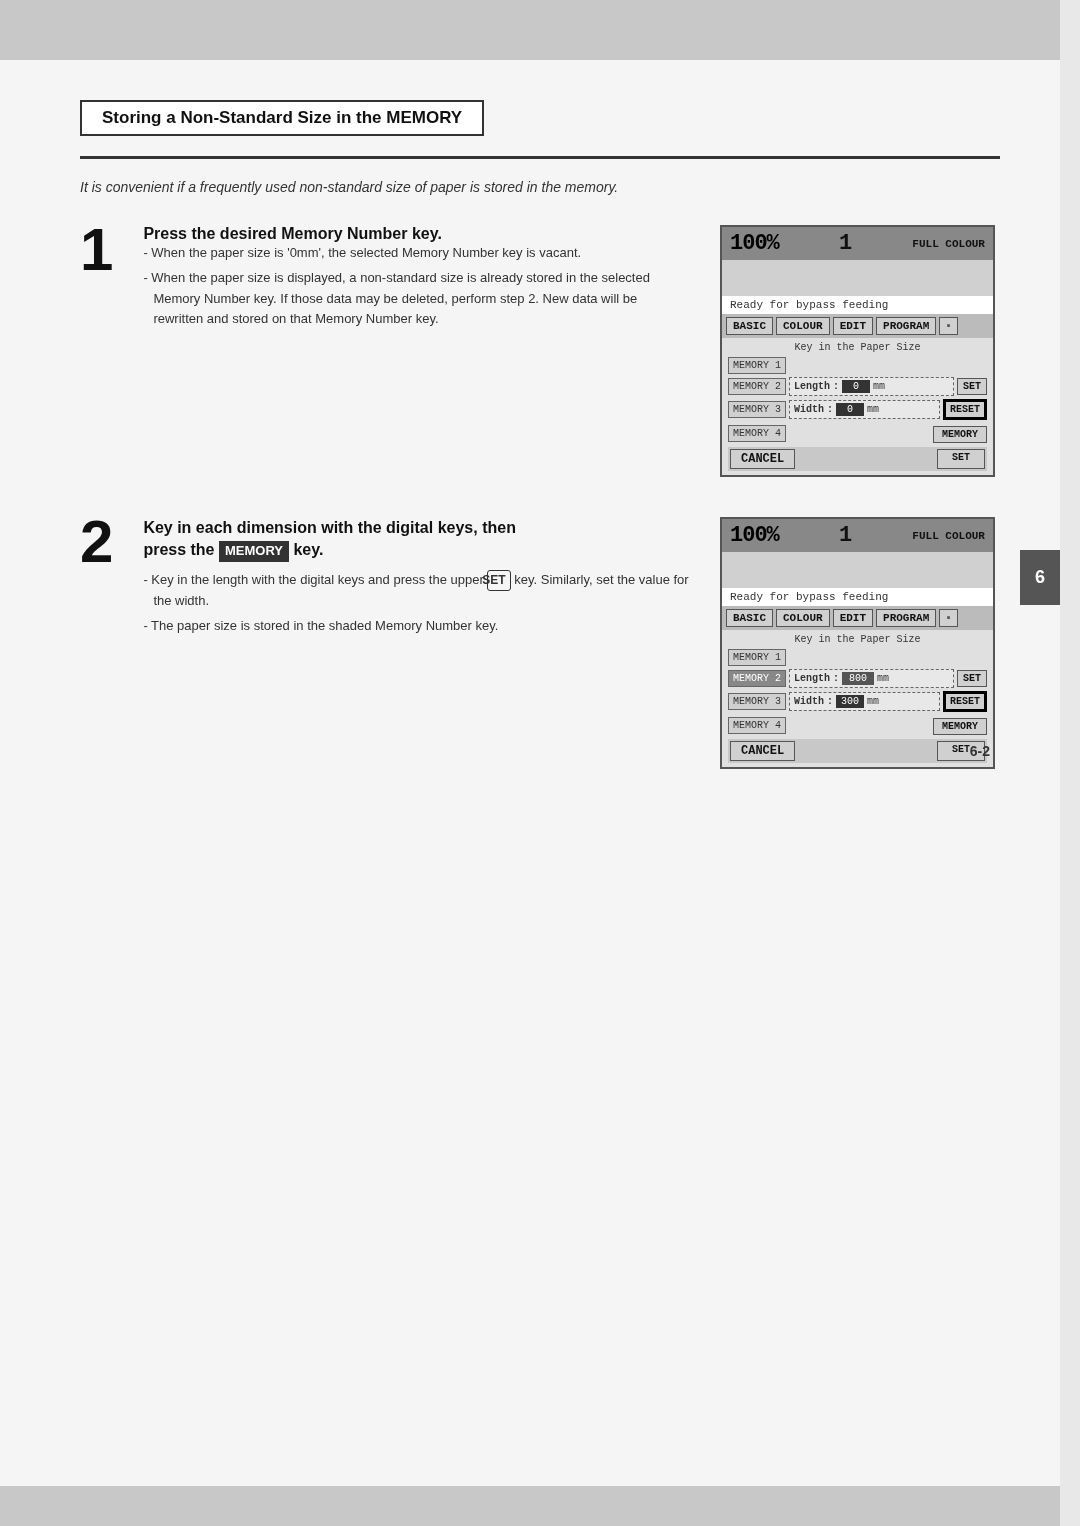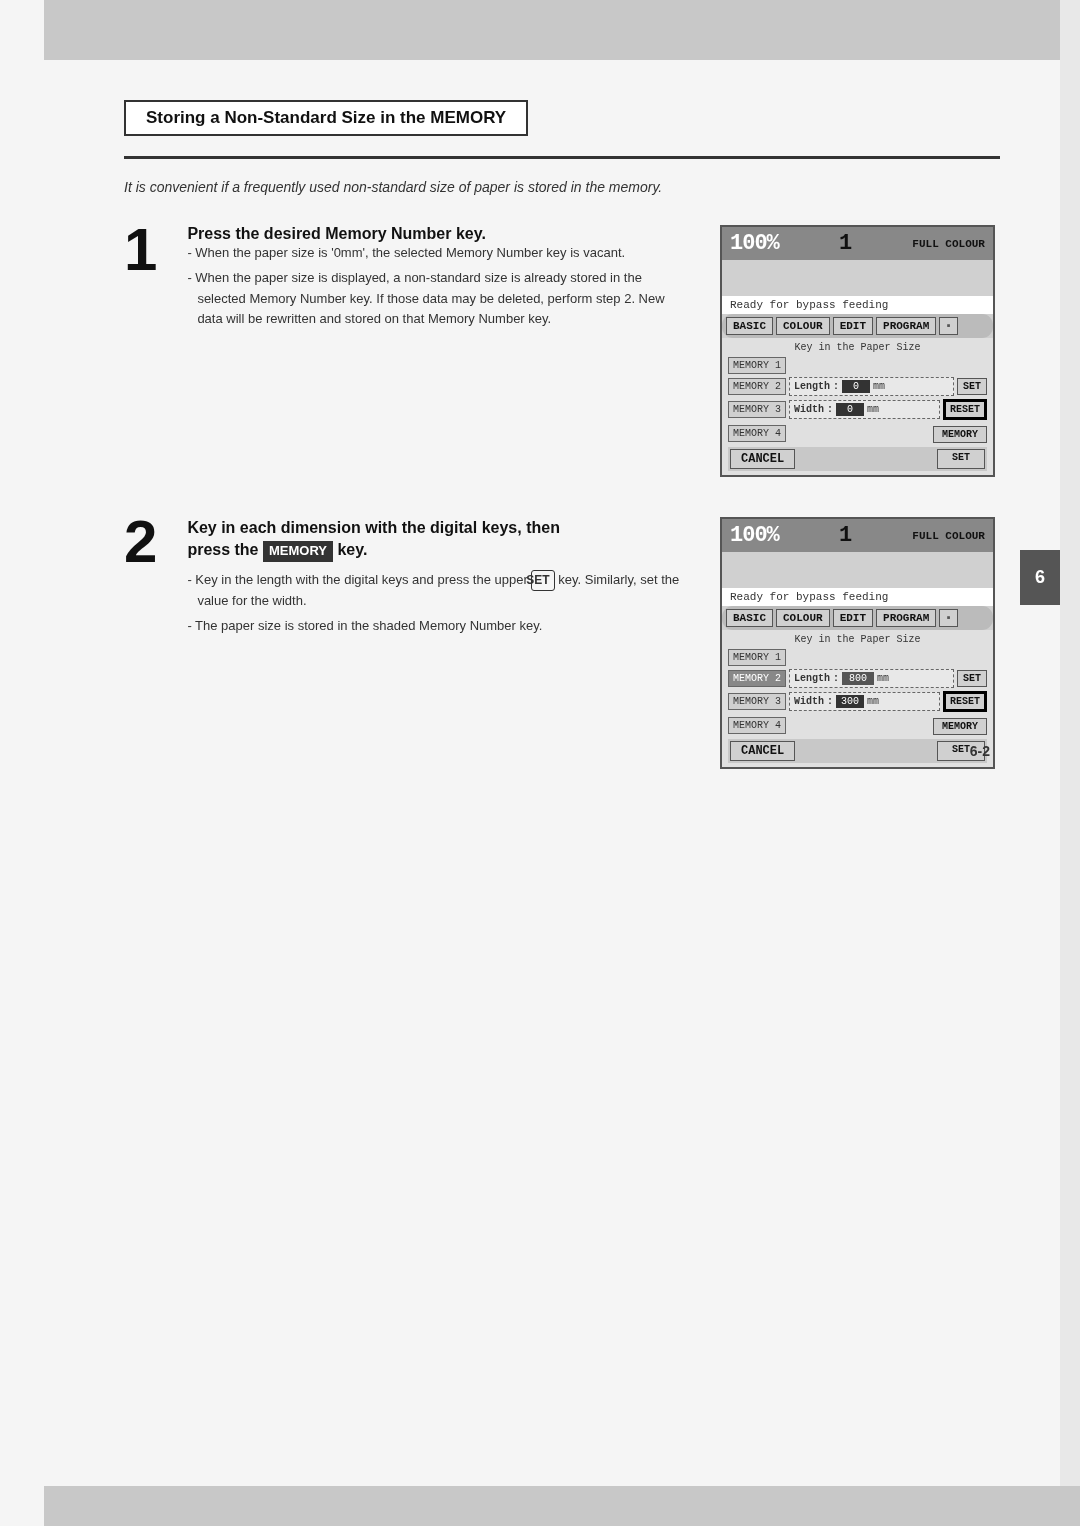--- a/index.html
+++ b/index.html
@@ -9,21 +9,20 @@
       background: #e8e8e8;
       font-family: Arial, sans-serif;
       position: relative;
     }
 
     .page {
       width: 1060px;
       min-height: 1526px;
       background: #f5f5f5;
       position: relative;
-      padding-left: 44px;
     }
 
     
     .top-bar {
       width: 100%;
       height: 60px;
       background: #c8c8c8;
     }
 
     
@@ -157,21 +156,21 @@
       background: #888;
       padding: 4px 8px;
       display: flex;
       justify-content: space-between;
       align-items: center;
     }
 
     .screen-percent {
       font-size: 22px;
       font-weight: bold;
-      color: #ffffff;
+      color: #000000;
       letter-spacing: -1px;
     }
 
     .screen-num {
       font-size: 22px;
       font-weight: bold;
       color: #111;
     }
 
     .screen-colour-label {
@@ -189,21 +188,20 @@
       font-family: 'Courier New', monospace;
       margin-top: 36px;
     }
 
     .screen-tabs {
       display: flex;
       background: #bbb;
       padding: 3px 4px;
       gap: 3px;
       align-items: center;
-      border-radius: 11px;
     }
 
     .screen-tab {
       border: 1px solid #555;
       background: #d0d0d0;
       padding: 2px 6px;
       font-size: 11px;
       font-weight: bold;
       color: #111;
     }

